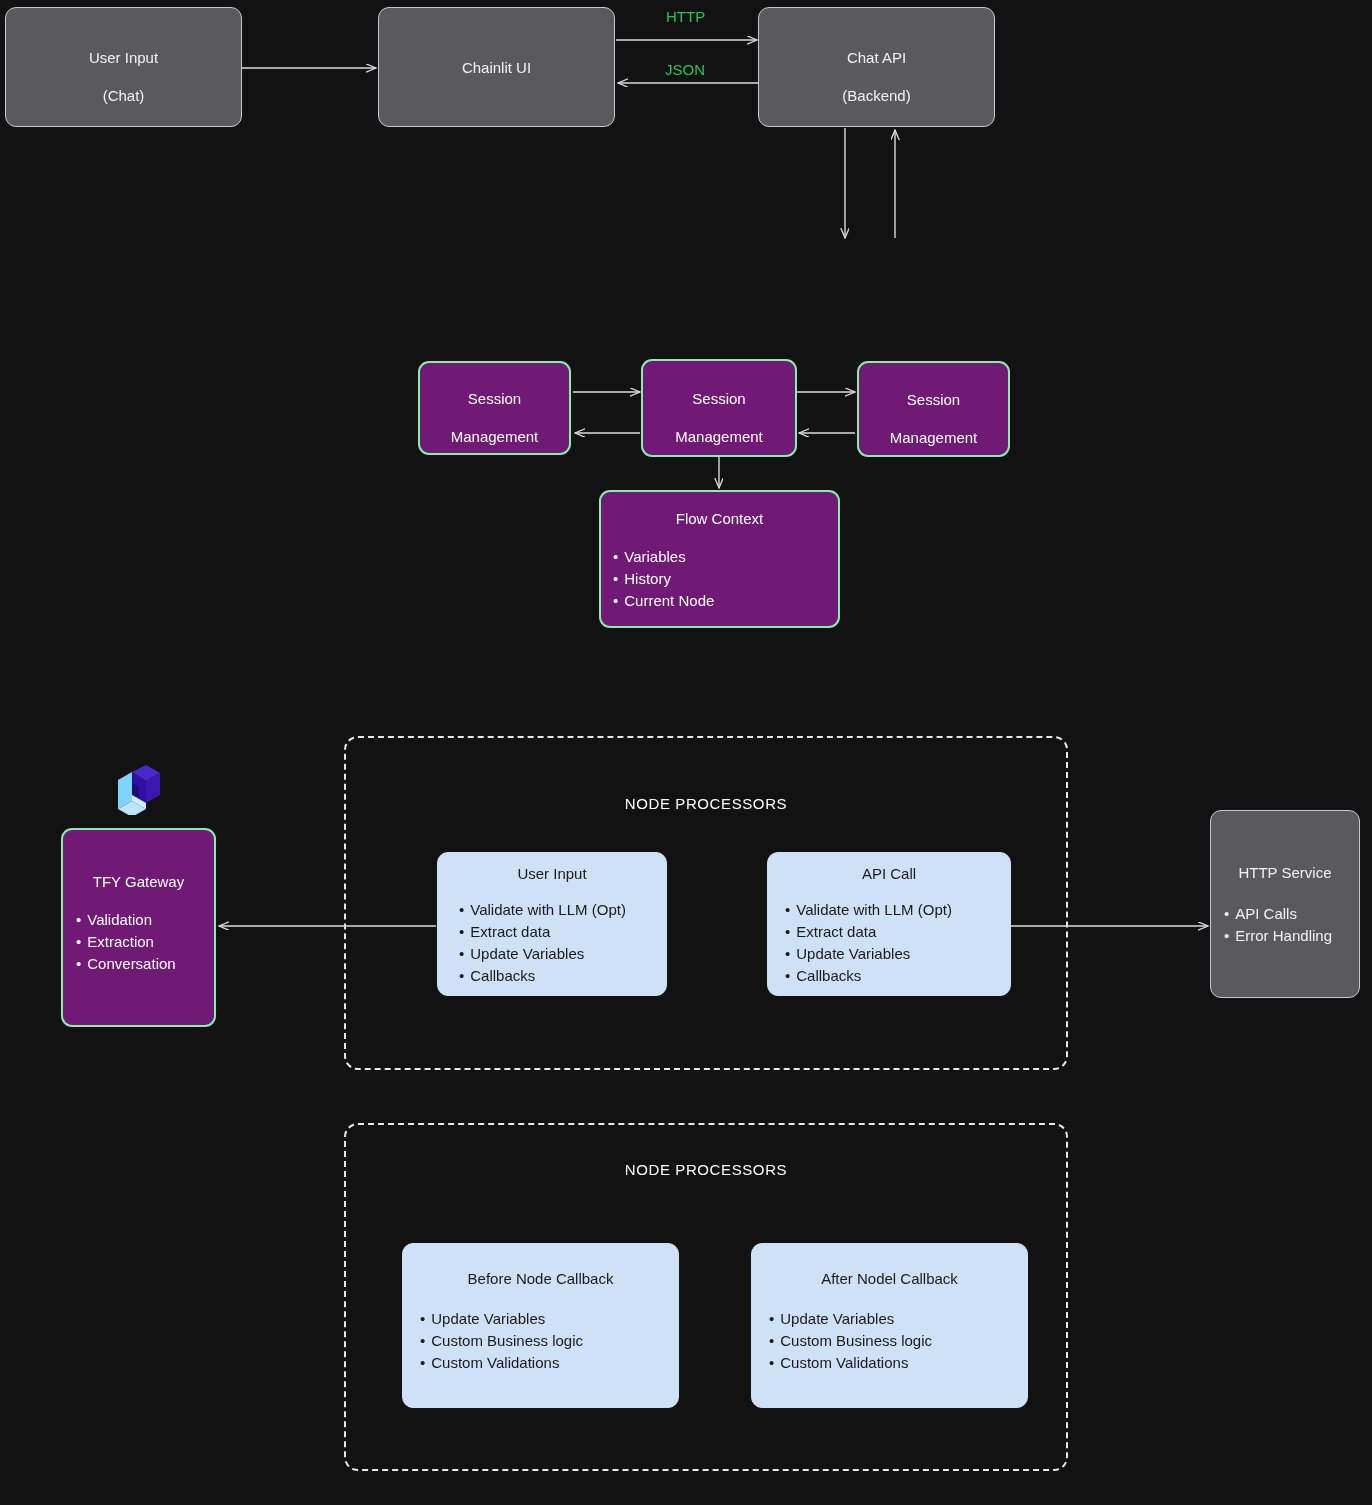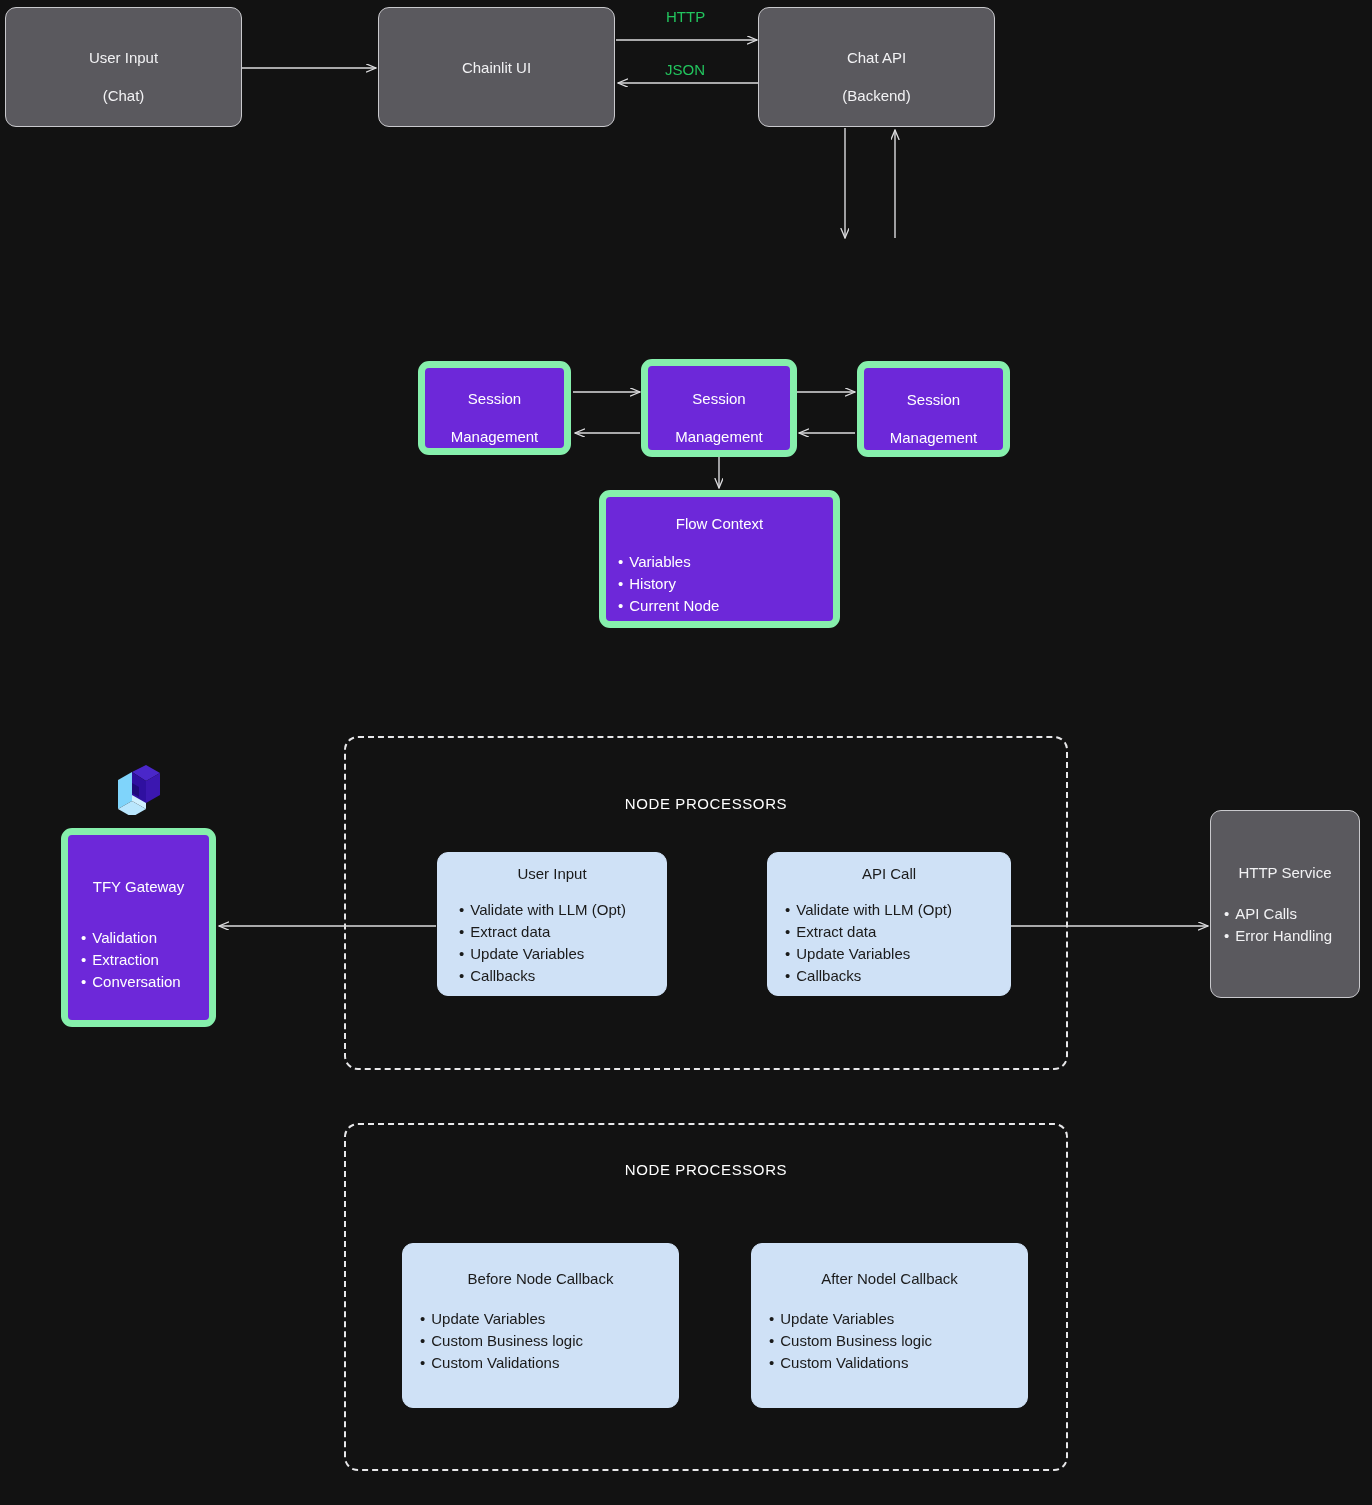--- a/index.html
+++ b/index.html
@@ -67,22 +67,22 @@
   }
 
   
   .grey {
     background: #5a595e;
     border: 1px solid #c9c9cd;
     color: #f2f2f4;
   }
   
   .indigo {
-    background: #6d28d9;
-    border: 7px solid #86efac;
+    background: #701a75;
+    border: 2px solid #86efac;
     color: #ffffff;
   }
   
   .lightblue {
     background: #cfe1f6;
     border: 1px solid #cfe1f6;
     color: #1a1a1a;
   }
 
   .centered-title {
@@ -226,21 +226,21 @@
       <polygon points="6,44 20,36 34,44 20,52" fill="#b9e6fd"></polygon>
       <polygon points="20,36 20,24 34,32 34,44" fill="#cfeffe"></polygon>
 
       <polygon points="20,7 34,0 48,8 34,16" fill="#4a27c9"></polygon>
       <polygon points="34,16 48,8 48,30 34,38" fill="#3b17b0"></polygon>
       <polygon points="20,7 34,16 34,38 20,30" fill="#2f10a0"></polygon>
       <polygon points="20,18 27,22 27,32 20,28" fill="#1f0a7a"></polygon>
     </svg>
   </div>
 
-  <div class="node indigo" style="left:61px; top:828px; width:155px; height:199px; padding:42px 0 0 0;gap:13px;">
+  <div class="node indigo" style="left:61px; top:828px; width:155px; height:199px; padding:42px 0 0 0;">
     <div class="title">TFY Gateway</div>
     <ul style="margin-top:18px; padding-left:13px;">
       <li>Validation</li>
       <li>Extraction</li>
       <li>Conversation</li>
     </ul>
   </div>
 
   <div class="group dashed" style="left:344px; top:736px; width:724px; height:334px;">
     <div class="group-label" style="top:57px;">NODE PROCESSORS</div>

